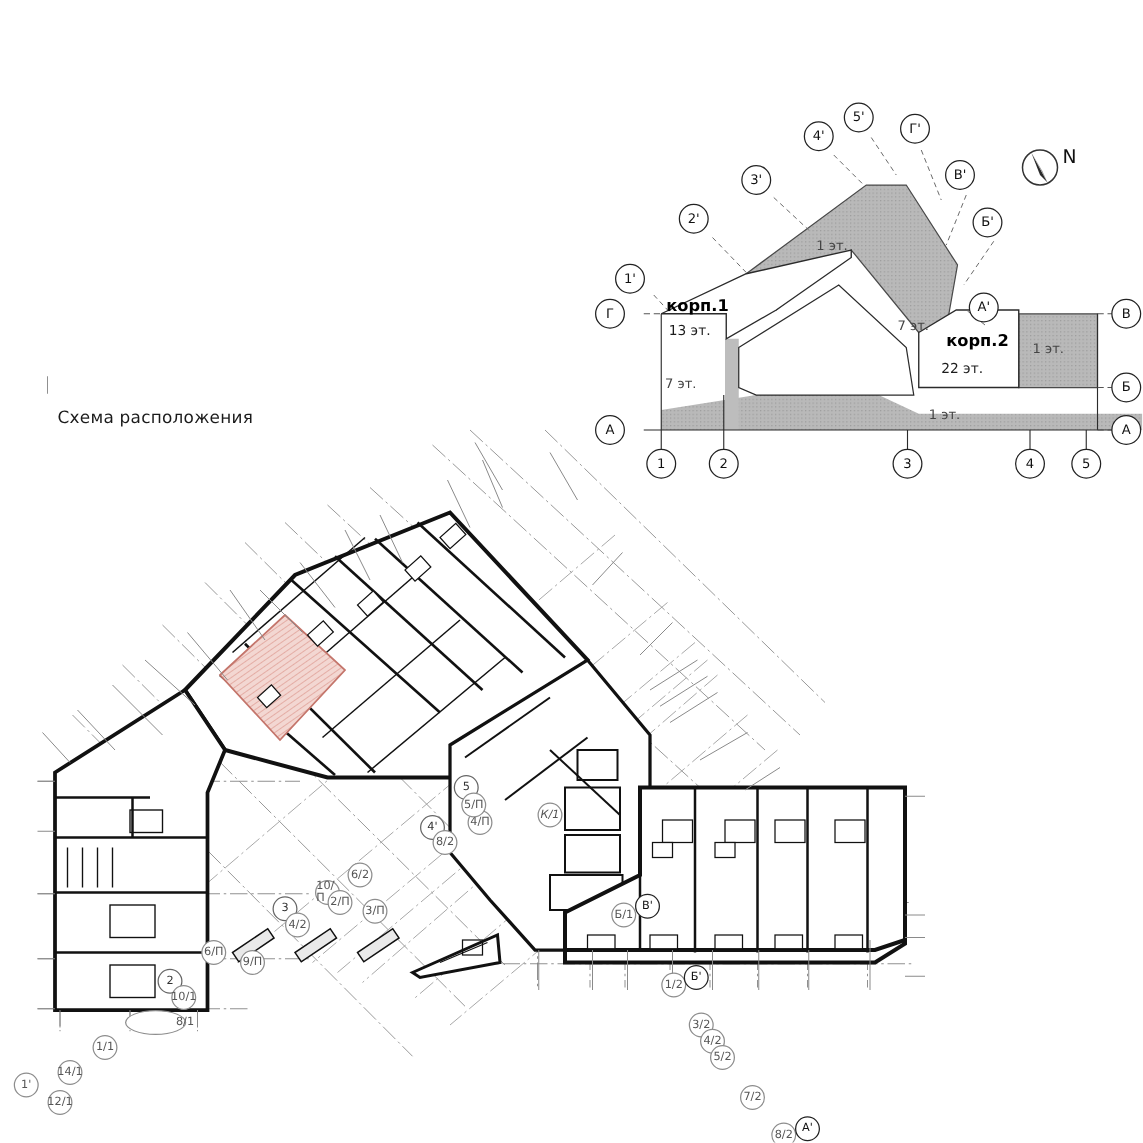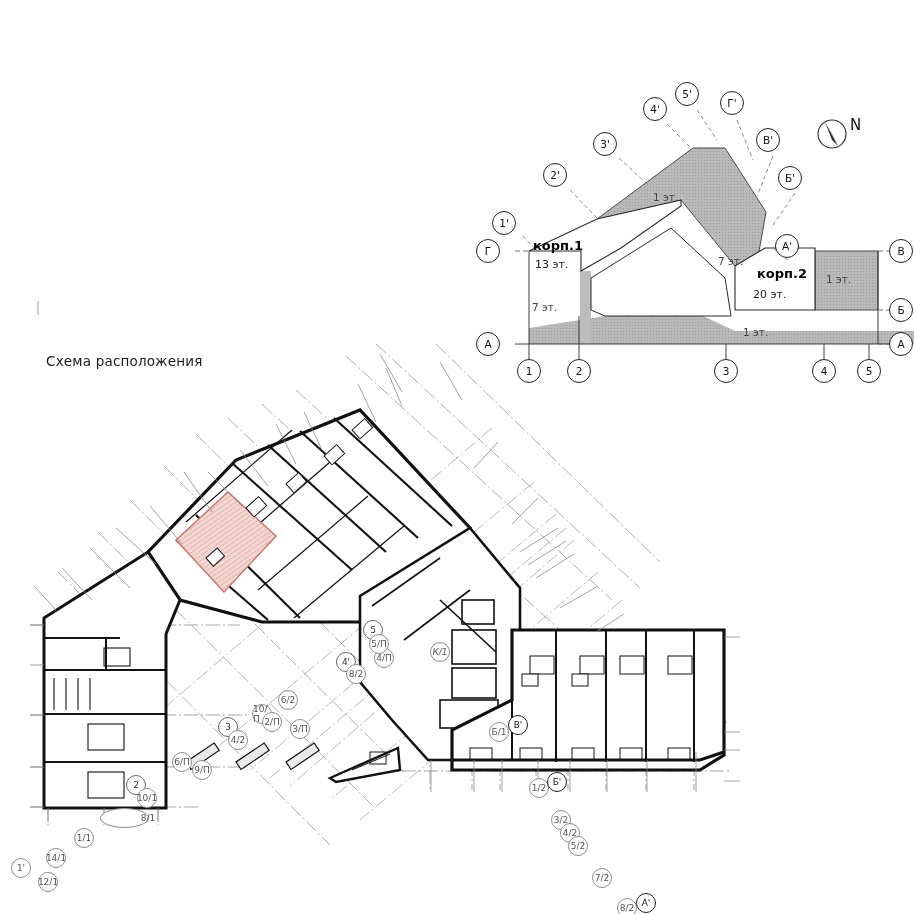--- a/index.html
+++ b/index.html
@@ -3,21 +3,21 @@
 <meta charset="utf-8">
 <style>
   html,body{margin:0;padding:0;background:#ffffff;}
   body{width:914px;height:914px;overflow:hidden;
        font-family:"DejaVu Sans","Liberation Sans",sans-serif;}
   #root{position:relative;width:914px;height:914px;background:#fff;}
 
   
   #title-block{position:absolute;left:46px;top:326px;width:280px;
       font-size:13.5px;line-height:17px;color:#1a1a1a;letter-spacing:.2px;}
-  #title-block div{white-space:nowrap;margin-top:27px;}
+  #title-block div{white-space:nowrap;}
 
   
   #compass{position:absolute;left:812px;top:113px;width:70px;height:42px;}
   #compass .n-label{position:absolute;left:38px;top:3px;font-size:15px;color:#111;}
 
   
   #keymap{position:absolute;left:485px;top:88px;width:429px;height:300px;}
 
   
   #mainplan{position:absolute;left:0px;top:300px;width:914px;height:560px;}
@@ -108,21 +108,21 @@
         <line x1="339" y1="256" x2="339" y2="272"></line>
         <line x1="384" y1="256" x2="384" y2="272"></line>
         <line x1="94" y1="228" x2="94" y2="256"></line>
       </g>
     </svg>
 
     
     <div class="kmtext bold" style="left:48px;top:150px;">корп.1</div>
     <div class="kmtext dark" style="left:50px;top:170px;">13 эт.</div>
     <div class="kmtext bold" style="left:272px;top:178px;">корп.2</div>
-    <div class="kmtext dark" style="left:268px;top:200px;">20 эт.</div>
+    <div class="kmtext dark" style="left:268px;top:200px;">22 эт.</div>
 
     <div class="kmtext" style="left:168px;top:103px;">1 эт.</div>
     <div class="kmtext" style="left:47px;top:213px;">7 эт.</div>
     <div class="kmtext" style="left:233px;top:167px;">7 эт.</div>
     <div class="kmtext" style="left:341px;top:185px;">1 эт.</div>
     <div class="kmtext" style="left:258px;top:238px;">1 эт.</div>
 
     
     <div class="bub b24" style="left:190px;top:-6px;">5'</div>
     <div class="bub b24" style="left:235px;top:3px;">Г'</div>
@@ -375,21 +375,21 @@
     
     
     
 
     
     <div class="bub b20 lite" style="left:46px;top:548px;">14/1</div>
     <div class="bub b20 lite" style="left:74px;top:528px;">1/1</div>
     <div class="bub b20 lite" style="left:100px;top:508px;padding-left:47px;">8/1</div>
     <div class="bub b20 med" style="left:126px;top:475px;">2</div>
     <div class="bub b20 lite" style="left:137px;top:488px;">10/1</div>
-    <div class="bub b20 lite" style="left:172px;top:452px;">6/П</div>
+    <div class="bub b20 lite" style="left:161px;top:452px;">6/П</div>
     <div class="bub b20 lite" style="left:192px;top:460px;">9/П</div>
     <div class="bub b20 med" style="left:218px;top:417px;">3</div>
     <div class="bub b20 lite" style="left:228px;top:430px;">4/2</div>
     <div class="bub b20 lite" style="left:252px;top:404px;">10/П</div>
     <div class="bub b20 lite" style="left:262px;top:412px;">2/П</div>
     <div class="bub b20 lite" style="left:278px;top:390px;">6/2</div>
     <div class="bub b20 lite" style="left:290px;top:419px;">3/П</div>
     <div class="bub b20 med" style="left:336px;top:352px;">4'</div>
     <div class="bub b20 lite" style="left:346px;top:364px;">8/2</div>
     <div class="bub b20 lite" style="left:374px;top:348px;">4/П</div>

